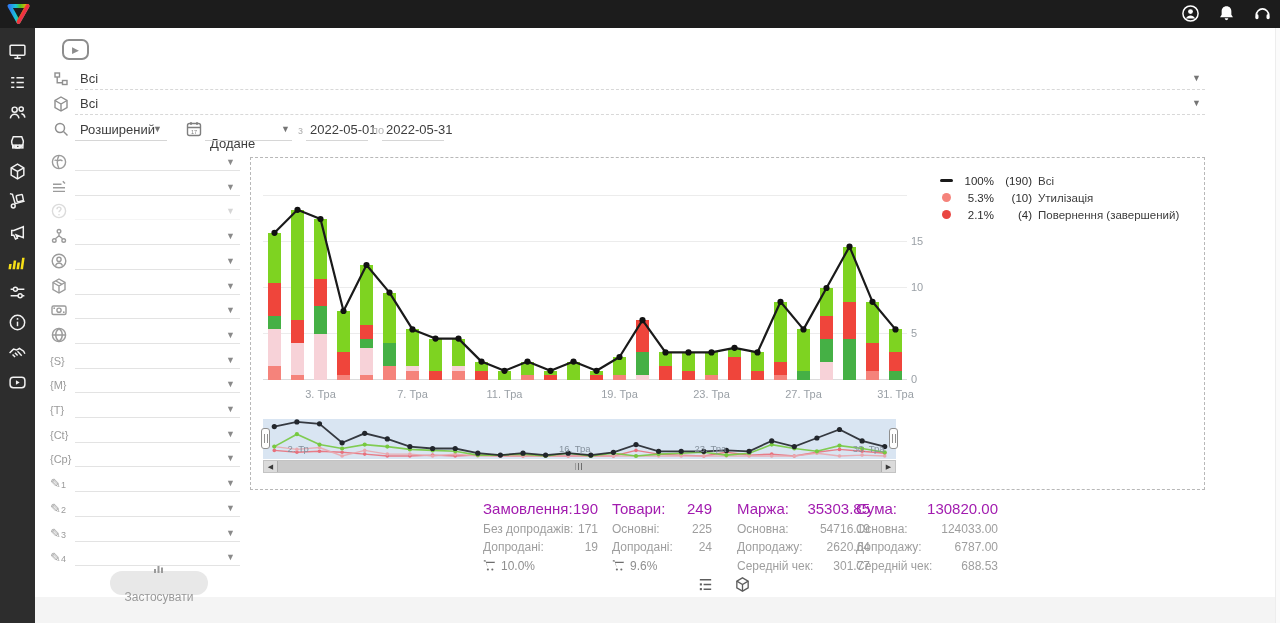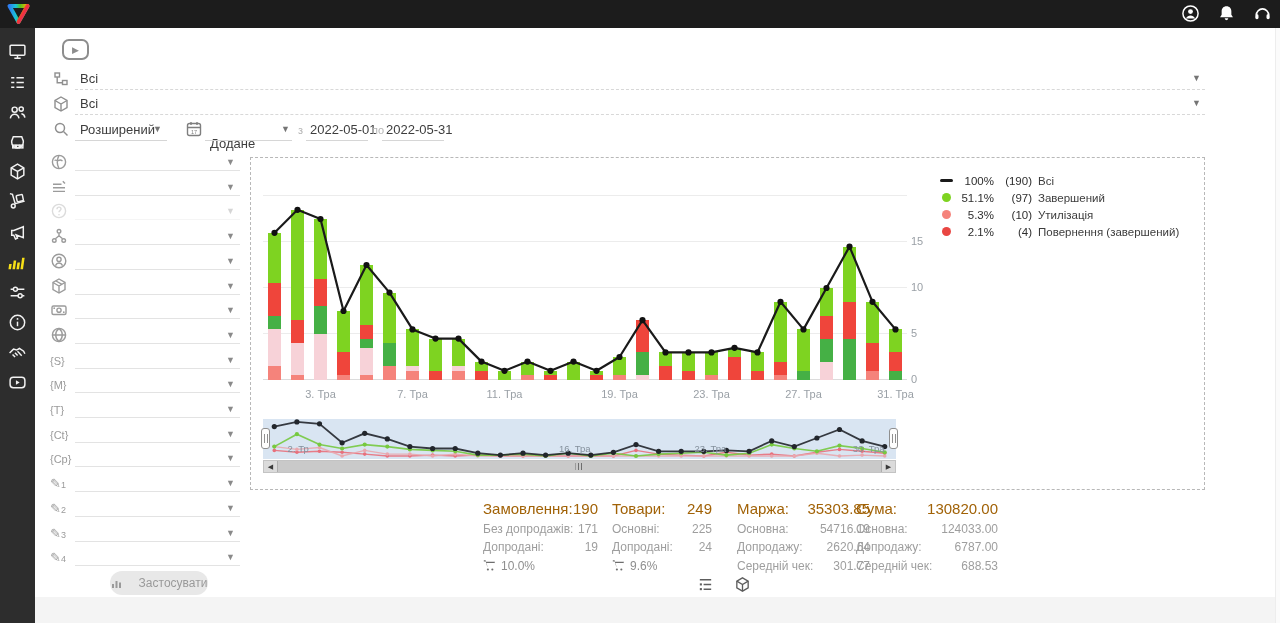--- a/index.html
+++ b/index.html
@@ -37,21 +37,21 @@
   
   .frow-icon { position:absolute; left:50px; width:18px; height:18px; color:#9b9b9b; }
   .frow-icon svg { width:18px; height:18px; }
   .frow-line { position:absolute; left:75px; width:165px; border-bottom:1px solid #e3e3e3; }
   .frow-caret { position:absolute; left:226px; font-size:9px; color:#8a8a8a; cursor:pointer; }
   .faded { opacity:.35; }
   .brace-txt { font-size:11px; color:#9b9b9b; letter-spacing:0; }
   .pencil-txt { font-size:13px; color:#9b9b9b; display:inline-block; }
   .pencil-txt i { font-style:normal; font-size:9px; }
 
-  #apply-btn { position:absolute; left:110px; top:571px; width:98px; height:24px; border-radius:12px; background:#e8e8e8; border:none; display:flex; align-items:center; justify-content:center; gap:16px; color:#9a9a9a; font-size:12px; cursor:pointer; }
+  #apply-btn { position:absolute; left:110px; top:571px; width:98px; height:24px; border-radius:12px; background:#e8e8e8; border:none; display:flex; align-items:center; justify-content:center; gap:16px; color:#9a9a9a; font-size:12px; cursor:pointer;flex-direction:column; }
 
   
   #chartbox { position:absolute; left:250px; top:157px; width:955px; height:333px; border:1px dashed #b8b8b8; }
   #plot { position:absolute; left:12px; top:32px; width:644px; height:190px; }
   .grid { position:absolute; left:0; width:100%; height:1px; background:#ececec; }
   .grid.zero { background:#dcdcdc; }
   .bar-seg { position:absolute; }
   .ylab { position:absolute; font-size:11px; color:#9aa0a6; }
   .xlab { position:absolute; top:230px; font-size:11px; color:#9aa0a6; transform:translateX(-50%); white-space:nowrap; }
 
@@ -71,21 +71,21 @@
   .nav-handle { position:absolute; top:9px; width:9px; height:21px; background:#fdfdfd; border:1px solid #8f8f8f; border-radius:3px; cursor:ew-resize; }
   .nav-handle:before { content:""; position:absolute; left:2px; top:5px; width:1px; height:9px; background:#8f8f8f; box-shadow:3px 0 0 #8f8f8f; }
   #scrollbar { position:absolute; left:12px; top:302px; width:633px; height:13px; background:#dbdbdb; border:1px solid #c3c3c3; }
   .sb-arrow { position:absolute; top:0; width:13px; height:11px; display:flex; align-items:center; justify-content:center; font-size:7px; color:#3a3a3a; cursor:pointer; }
   #sb-thumb { position:absolute; left:13px; top:0; width:605px; height:11px; background:#c9c9c9; border-left:1px solid #aeaeae; border-right:1px solid #aeaeae; cursor:grab; }
   #sb-grip { position:absolute; left:50%; top:2px; width:9px; height:7px; transform:translateX(-50%);
     background:linear-gradient(90deg,#6e6e6e 1px, transparent 1px, transparent 3px, #6e6e6e 3px, #6e6e6e 4px, transparent 4px, transparent 6px, #6e6e6e 6px, #6e6e6e 7px, transparent 7px); }
 
   
   .stat-col { position:absolute; top:500px; }
-  .stat-title { display:flex; justify-content:space-between; font-size:15px; color:#a16207; }
+  .stat-title { display:flex; justify-content:space-between; font-size:15px; color:#a21caf; }
   .stat-title b { font-weight:400; }
   .stat-row { display:flex; justify-content:space-between; font-size:12px; color:#9e9e9e; margin-top:4.5px; }
   .stat-row.iconrow { justify-content:flex-start; gap:5px; align-items:center; color:#8f8f8f; }
   .stat-row .cart { width:13px; height:13px; color:#6e6e6e; }
   .stat-row .cart svg { width:13px; height:13px; }
 
   #view-toggles { position:absolute; left:697px; top:576px; display:flex; gap:20px; color:#5d5d5d; }
   .vt { width:17px; height:17px; cursor:pointer; }
   .vt svg { width:17px; height:17px; }
 </style>
@@ -516,28 +516,20 @@
       <div class="xlab" style="left: 644.5px;">31. Тра</div>
     </div>
   <div id="legend">
       <div class="lg-row">
         <span class="lg-marker">
           <span class="lg-line"></span>
         </span>
         <span class="lg-pct">100%</span>
         <span class="lg-cnt">(190)</span>
         <span class="lg-lab">Всі</span>
-      </div>
-      <div class="lg-row">
-        <span class="lg-marker">
-          <span class="lg-dot" style="background:#7ed321"></span>
-        </span>
-        <span class="lg-pct">51.1%</span>
-        <span class="lg-cnt">(97)</span>
-        <span class="lg-lab">Завершений</span>
       </div>
       <div class="lg-row">
         <span class="lg-marker">
           <span class="lg-dot" style="background:#f5837b"></span>
         </span>
         <span class="lg-pct">5.3%</span>
         <span class="lg-cnt">(10)</span>
         <span class="lg-lab">Утилізація</span>
       </div>
       <div class="lg-row">

